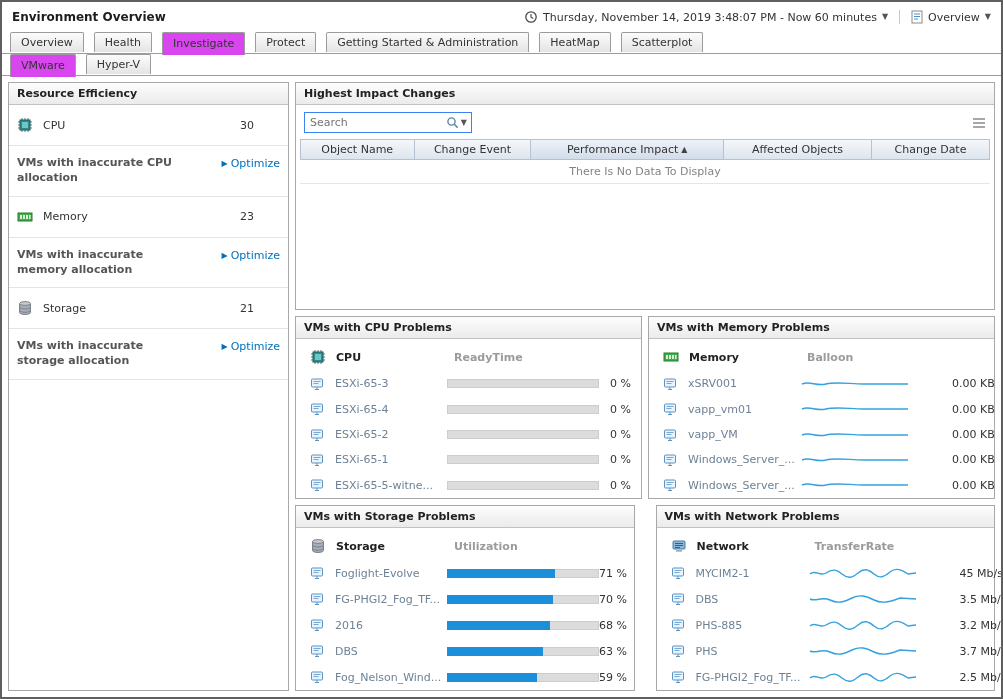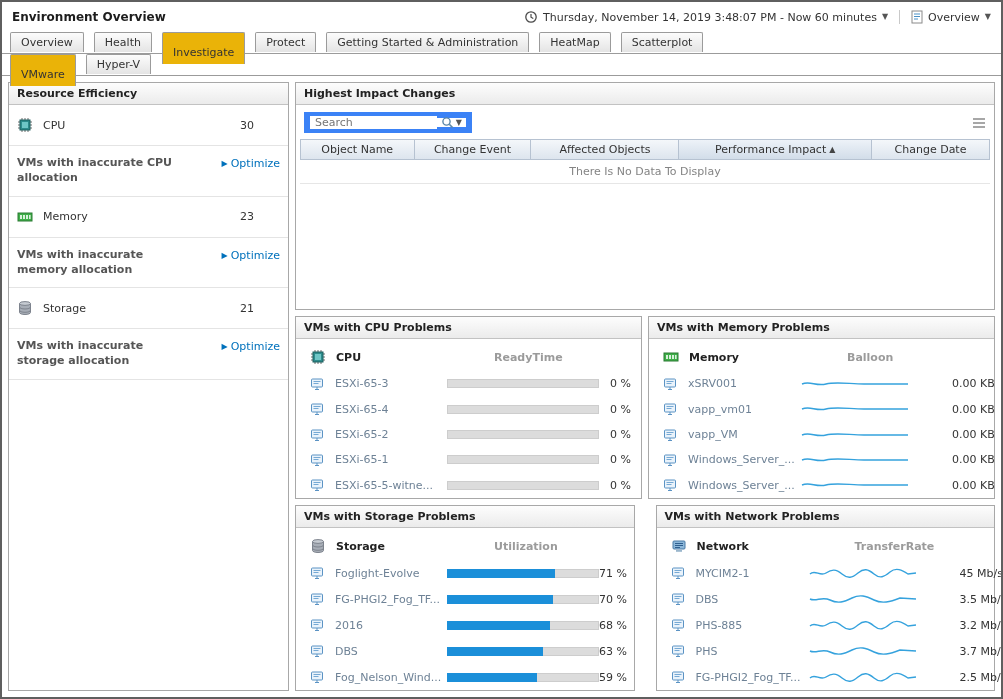--- a/index.html
+++ b/index.html
@@ -14,21 +14,21 @@
   .topright { display:flex; align-items:center; gap:5px; }
   .icon { display:inline-flex; align-items:center; }
   .caret { font-size:8px; color:#555; line-height:1; }
   .sep-v { width:1px; height:14px; background:#c9c9c9; margin:0 6px; }
   .ctl { display:flex; align-items:center; gap:5px; cursor:pointer; }
 
   
   .tabrow { display:flex; align-items:flex-start; padding-left:8px; border-bottom:1px solid #9b9b9b; height:22px; gap:10px; background:#fff; }
   .tab { background:linear-gradient(#fcfcfc,#e4e4e4); border:1px solid #9b9b9b; border-bottom:none;
          border-radius:2px 2px 0 0; padding:3px 10px; color:#333; cursor:pointer; position:relative; white-space:nowrap; }
-  .tab.active { background:#eab308; margin-bottom:-1px; padding-top:13px; padding-bottom:5px; z-index:2; }
+  .tab.active { background:#d946ef; margin-bottom:-1px; padding-top:4px; padding-bottom:5px; z-index:2; }
 
   
   .content { display:flex; gap:6px; padding:6px; height:621px; }
   .panel { border:1px solid #a8a8a8; background:#fff; display:flex; flex-direction:column; min-width:0; min-height:0; }
   .panel-header { background:linear-gradient(#fdfdfd,#ebebeb); border-bottom:1px solid #c2c2c2;
                   font-weight:bold; padding:4px 8px; color:#222; flex:0 0 auto; }
   .left-col { flex:0 0 281px; }
   .right-col { flex:1; display:flex; flex-direction:column; gap:6px; min-width:0;justify-content:center; }
   .hic { height:239px; }
   .mid-row { display:flex; gap:6px; height:183px; }
@@ -39,40 +39,40 @@
   .re-metric { display:flex; align-items:center; padding:12px 8px; border-bottom:1px solid #e4e4e4; }
   .re-icon { width:18px; margin-right:8px; }
   .re-count { margin-left:auto; padding-right:26px; }
   .re-desc { display:flex; justify-content:space-between; padding:10px 8px; border-bottom:1px solid #e4e4e4; }
   .re-desc-text { font-weight:bold; color:#555; width:162px; line-height:1.35; }
   .re-opt { color:#0071bc; text-decoration:none; display:flex; align-items:flex-start; gap:3px; margin-top:1px; white-space:nowrap; }
   .re-opt .tri { font-size:8px; margin-top:2px; }
 
   
   .hic-toolbar { display:flex; align-items:center; padding:7px 8px 6px; }
-  .searchbox { display:flex; align-items:center; border:6px solid #3b82f6; background:#fff; width:168px; height:21px; }
+  .searchbox { display:flex; align-items:center; border:1px solid #3b82f6; background:#fff; width:168px; height:21px; }
   .searchbox input { border:none; outline:none; flex:1; padding:0 5px; font-size:11px; color:#333; min-width:0;
                      font-family:"DejaVu Sans","Liberation Sans",sans-serif; }
   .search-btn { display:flex; align-items:center; gap:2px; padding:0 4px; height:100%; cursor:pointer; }
   .customize { margin-left:auto; cursor:pointer; }
   .hic-table-header { display:flex; margin:0 4px; border:1px solid #b6c2d1; }
   .hic-col { background:linear-gradient(#f4f7fa,#dde5ee); padding:3px 4px; text-align:center;
              border-right:1px solid #b6c2d1; color:#333; cursor:pointer; white-space:nowrap;
              display:flex; align-items:center; justify-content:center; gap:3px; }
   .hic-col:last-child { border-right:none; }
   .hic-col.sorted { background:linear-gradient(#edf2f8,#d2dde9); }
   .c1{flex:0 0 16.5%;} .c2{flex:0 0 17%;} .c3{flex:0 0 28%;} .c4{flex:0 0 21.5%;} .c5{flex:1;}
   .sort-arrow { font-size:8px; color:#444; }
   .hic-empty { text-align:center; color:#848484; padding:5px; margin:0 4px; border-bottom:1px solid #e6e6e6; }
 
   
   .psub { display:flex; align-items:center; padding:10px 10px 6px 14px; }
   .psub .picon { width:18px; margin-right:8px; }
   .psub .plabel { font-weight:bold; color:#222; width:118px; }
-  .psub .pcollabel { font-weight:bold; color:#9b9b9b;margin-left:40px; }
+  .psub .pcollabel { font-weight:bold; color:#9b9b9b; }
   .prow { display:flex; align-items:center; padding:0 10px 0 14px; height:26px; }
   .vm-icon { flex:0 0 16px; margin-right:9px; }
   .pname { flex:0 0 112px; color:#6e8296; overflow:hidden; white-space:nowrap; text-overflow:ellipsis; cursor:pointer; }
   .pviz { flex:0 0 152px; display:flex; align-items:center; }
   .ptrack { width:152px; height:9px; background:#dcdcdc; box-shadow:inset 0 0 0 1px #cdcdcd; }
   .pfill { display:block; height:100%; background:#1b8fd9; }
   .pval { margin-left:auto; color:#333; white-space:nowrap; }
 </style>
 </head>
 <body>
@@ -209,26 +209,26 @@
               </svg>
           </span>
         </div>
         <div class="hic-table-header">
           <div class="hic-col c1">
               <span>Object Name</span>
             </div>
           <div class="hic-col c2">
               <span>Change Event</span>
             </div>
-          <div class="hic-col c4">
-              <span>Affected Objects</span>
-            </div>
           <div class="hic-col c3 sorted">
               <span>Performance Impact</span>
               <span class="sort-arrow">▲</span>
+            </div>
+          <div class="hic-col c4">
+              <span>Affected Objects</span>
             </div>
           <div class="hic-col c5">
               <span>Change Date</span>
             </div>
         </div>
         <div class="hic-empty">There Is No Data To Display</div>
       </div>
 
       <div class="mid-row">
 

